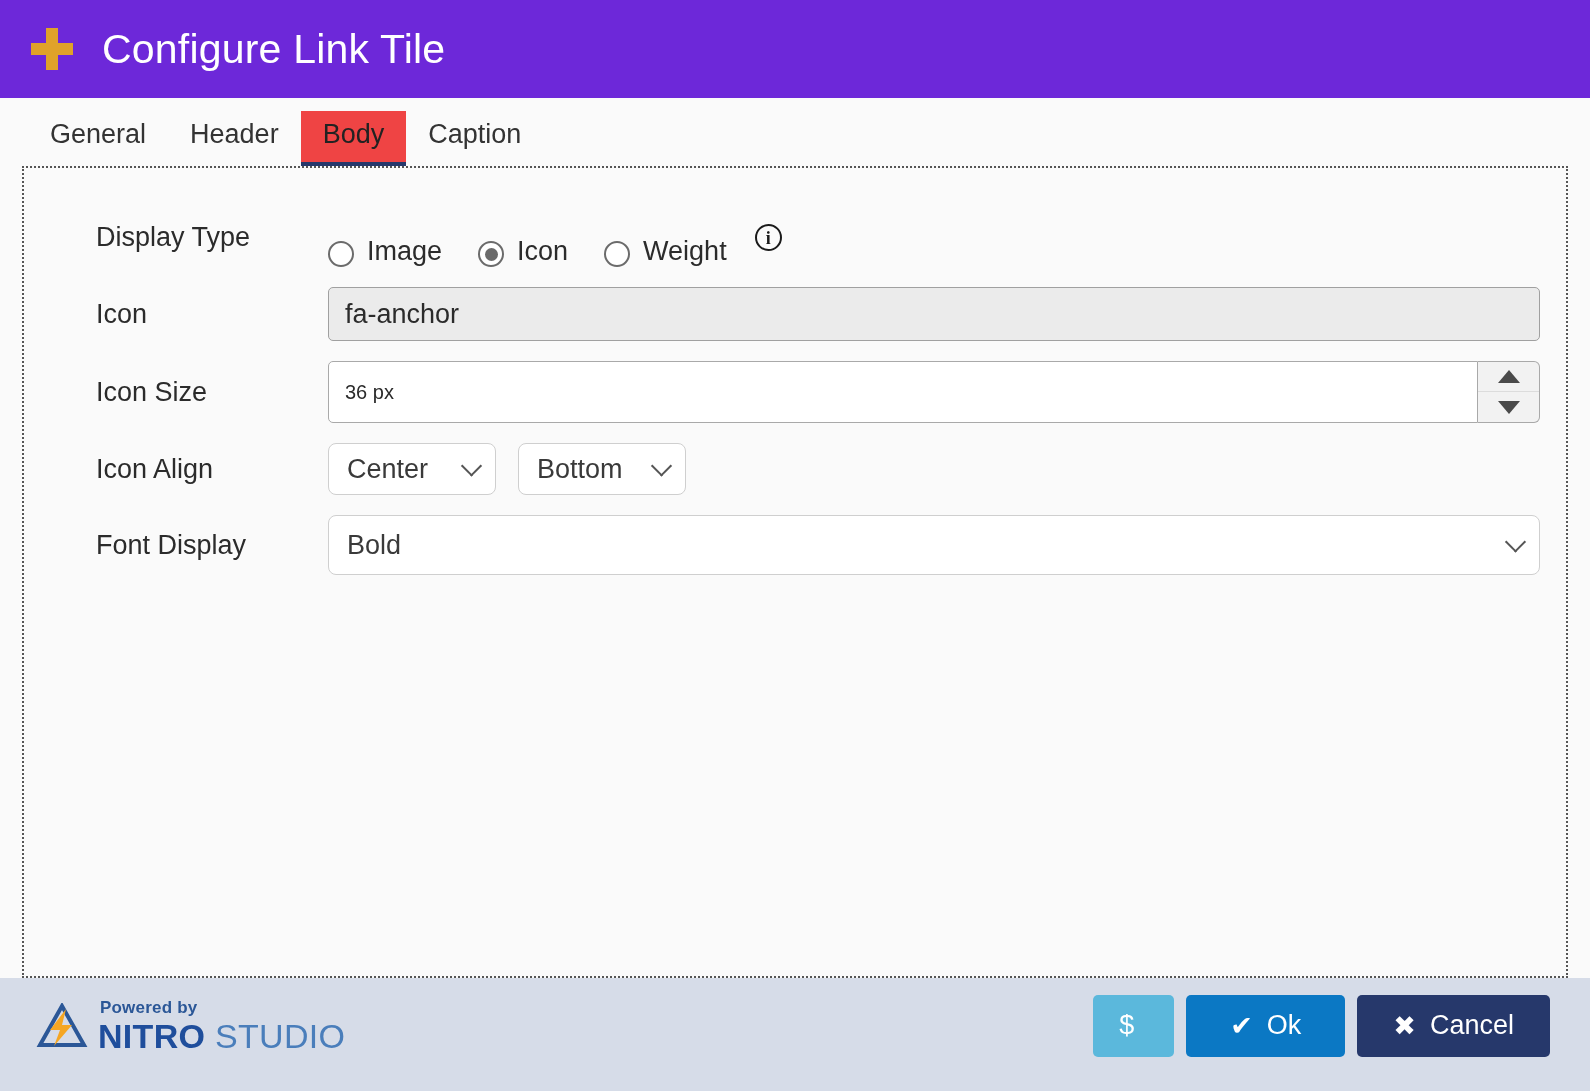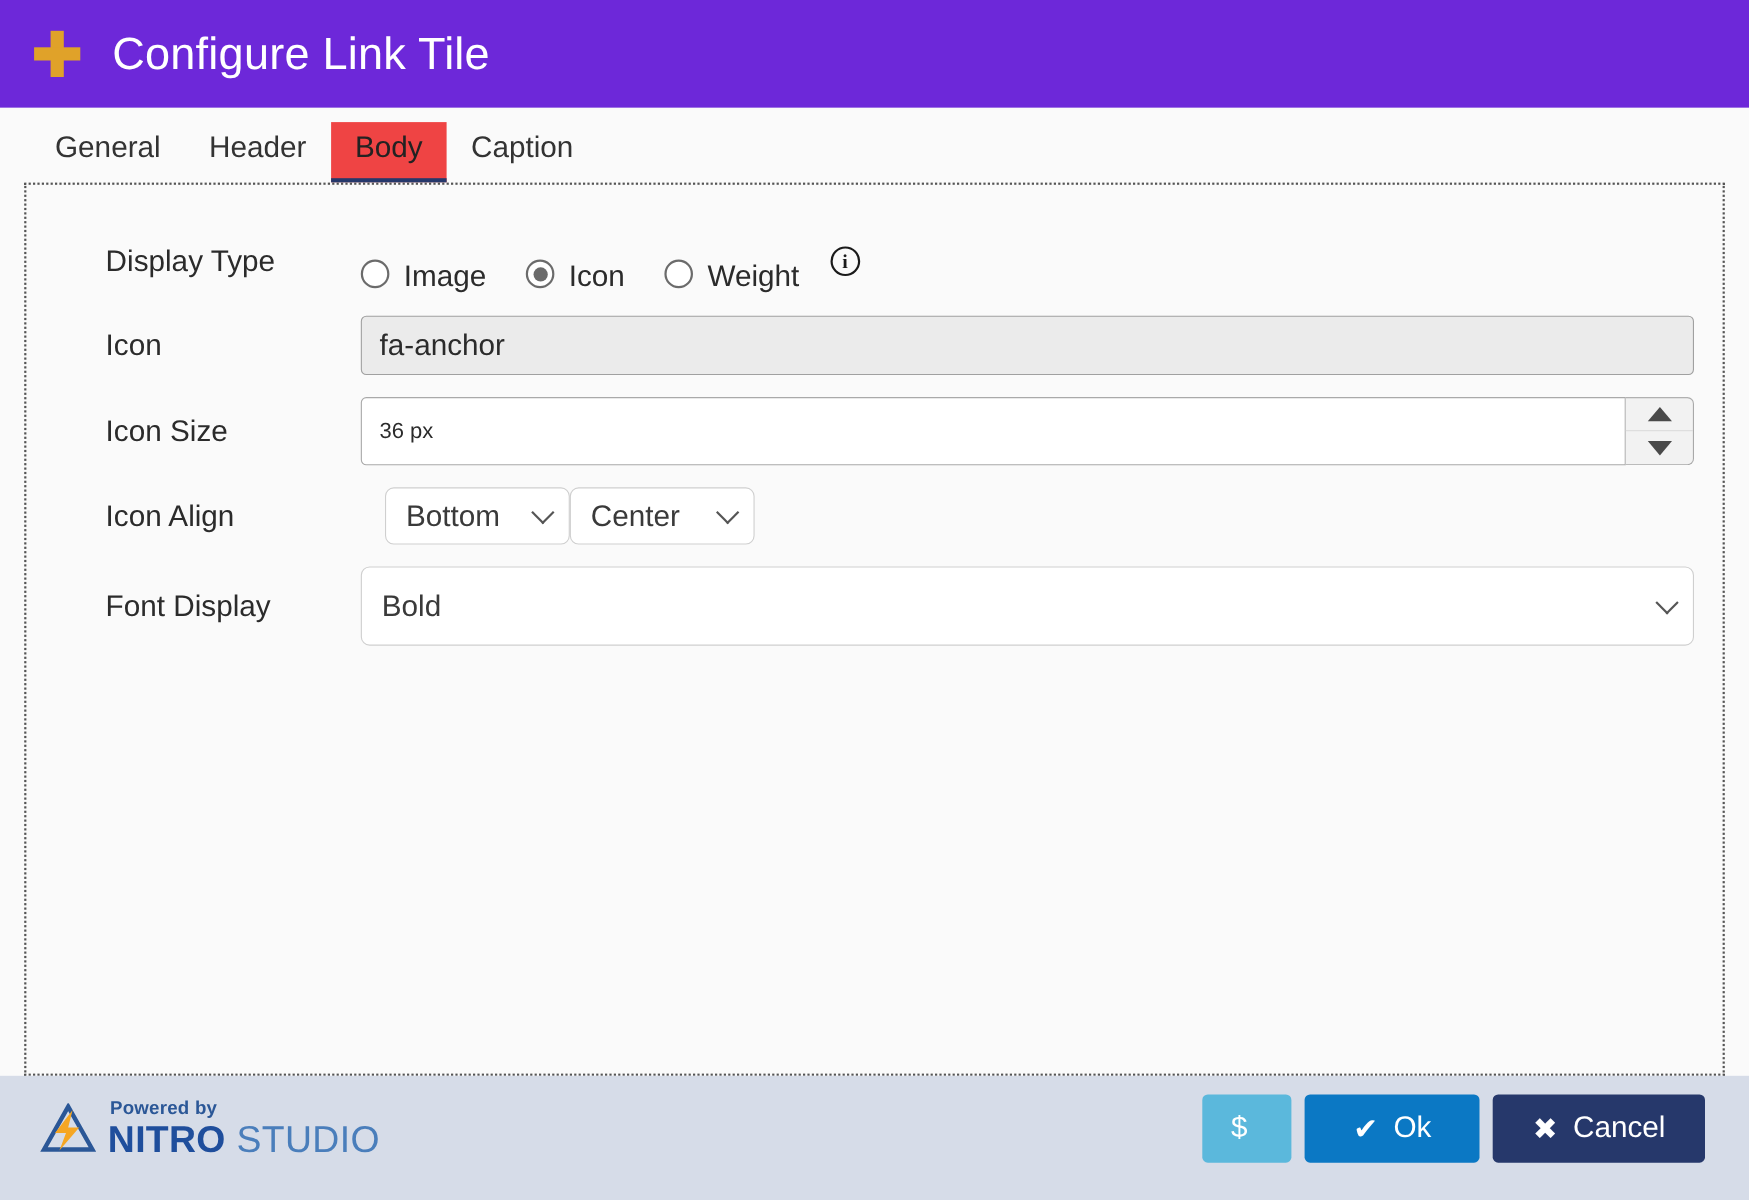--- a/index.html
+++ b/index.html
@@ -89,21 +89,21 @@
     width: 278px;
     flex: 0 0 278px;
     font-size: 27px;
     color: #2b2b2b;
     padding-left: 46px;
   }
   .form-control { flex: 1 1 auto; display: flex; align-items: center; }
 
   
   .radio-group { display: flex; align-items: center; gap: 0; }
-  .radio-item { display: flex; align-items: flex-start; margin-right: 36px; cursor: pointer; margin-top: 28px; }
+  .radio-item { display: flex; align-items: flex-end; margin-right: 36px; cursor: pointer; margin-top: 28px; }
   .radio-dot {
     width: 26px; height: 26px; border-radius: 50%;
     border: 2px solid #6b6b6b; background: #ffffff;
     display: inline-flex; align-items: center; justify-content: center;
     margin-right: 13px; flex: 0 0 auto;
   }
   .radio-item.checked .radio-dot::after {
     content: ""; width: 13px; height: 13px; border-radius: 50%;
     background: #6b6b6b;
   }
@@ -174,21 +174,21 @@
     white-space: nowrap;
   }
   .select .chev {
     position: absolute; right: 16px; top: 50%;
     width: 15px; height: 15px;
     border-right: 2.5px solid #555; border-bottom: 2.5px solid #555;
     transform: translateY(-70%) rotate(45deg);
   }
   .select.align-sel { width: 168px; }
   .select.align-sel.second { margin-left: 22px; width: 168px; }
-  .select.full { width: 100%; height: 72px; padding-left: 18px; }
+  .select.full { width: 100%; height: 60px; padding-left: 18px; }
 
   
   .footer {
     height: 113px;
     flex: 0 0 113px;
     background: #d6dce8;
     display: flex; align-items: center;
     padding: 0 40px 18px 36px;
   }
   .logo { display: flex; align-items: center; }
@@ -277,26 +277,26 @@
               <span class="tri-down"></span>
             </div>
           </div>
         </div>
       </div>
     </div>
 
     <div class="form-row">
       <div class="form-label">Icon Align</div>
       <div class="form-control">
+        <div class="select align-sel">
+          <span>Center</span>
+          <span class="chev"></span>
+        </div>
         <div class="select align-sel second">
           <span>Bottom</span>
-          <span class="chev"></span>
-        </div>
-        <div class="select align-sel">
-          <span>Center</span>
           <span class="chev"></span>
         </div>
       </div>
     </div>
 
     <div class="form-row">
       <div class="form-label">Font Display</div>
       <div class="form-control">
         <div class="select full">
           <span>Bold</span>

